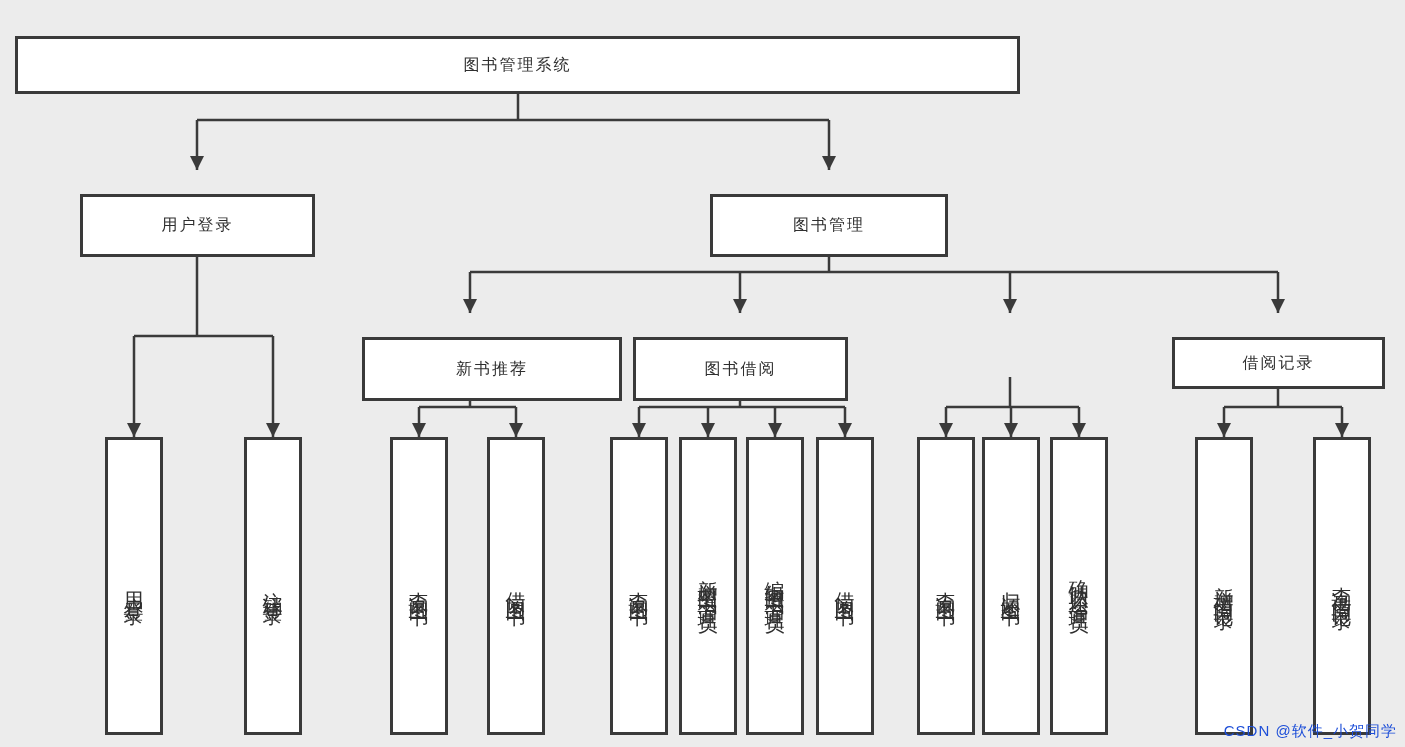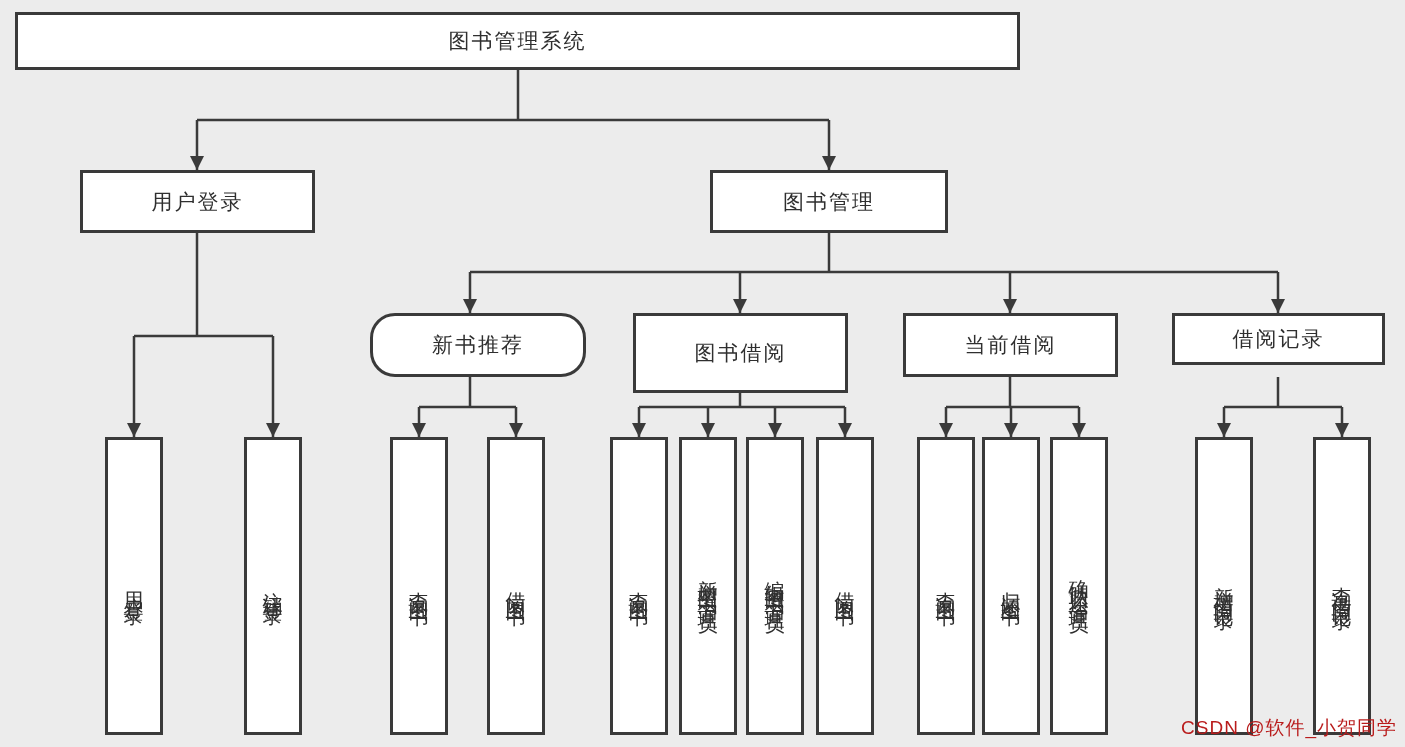--- a/index.html
+++ b/index.html
@@ -13,59 +13,59 @@
   .wires{position:absolute;left:0;top:0;width:1405px;height:747px;}
   .wires line{stroke:#3a3a3a;stroke-width:2.5;}
   .node{
     position:absolute;
     box-sizing:border-box;
     background:#ffffff;
     border:3px solid #3a3a3a;
     display:flex;align-items:center;justify-content:center;
     color:#2f2f2f;
   }
-  .h-node{font-size:21px;letter-spacing:2px;}
+  .h-node{font-size:16px;letter-spacing:2px;margin-top:24px;}
   .v-node{
     writing-mode:vertical-rl;
     text-orientation:mixed;
     font-size:20px;
     letter-spacing:5px;
     line-height:1;
     text-align:center;
   }
   
   .root{left:15px;top:12px;width:1005px;height:58px;}
   
   .n-user-login{left:80px;top:170px;width:235px;height:63px;}
   .n-book-mgmt{left:710px;top:170px;width:238px;height:63px;justify-content:center;}
   
-  .n-new-book{left:370px;top:313px;width:216px;height:64px;border-radius:25px;}
-  .n-book-borrow{left:633px;top:313px;width:215px;height:80px;}
+  .n-new-book{left:362px;top:313px;width:260px;height:64px;}
+  .n-book-borrow{left:633px;top:313px;width:215px;height:64px;}
   .n-current-borrow{left:903px;top:313px;width:215px;height:64px;}
   .n-borrow-record{left:1172px;top:313px;width:213px;height:52px;}
   
   .leaf{top:437px;width:58px;height:298px;}
   .l-user-login{left:105px;}
   .l-logout{left:244px;}
   .l-nb-query{left:390px;}
   .l-nb-borrow{left:487px;}
   .l-bb-query{left:610px;}
   .l-bb-add{left:679px;}
   .l-bb-edit{left:746px;}
   .l-bb-borrow{left:816px;}
   .l-cb-query{left:917px;}
   .l-cb-return{left:982px;}
   .l-cb-confirm{left:1050px;}
   .l-br-add{left:1195px;}
   .l-br-query{left:1313px;}
   .watermark{
     position:absolute;
     right:8px;bottom:6px;
-    font-size:19px;
-    color:#b91c1c;
+    font-size:15px;
+    color:#1d4ed8;
     letter-spacing:1px;
     z-index:5;
     white-space:nowrap;
   }
 </style>
 </head>
 <body>
 
 <div class="canvas">
 
@@ -127,23 +127,20 @@
   <div class="node h-node n-book-mgmt">
     <span>图书管理</span>
   </div>
 
   <div class="node h-node n-new-book">
     <span>新书推荐</span>
   </div>
   <div class="node h-node n-book-borrow">
     <span>图书借阅</span>
   </div>
-  <div class="node h-node n-current-borrow">
-    <span>当前借阅</span>
-  </div>
   <div class="node h-node n-borrow-record">
     <span>借阅记录</span>
   </div>
 
   <div class="node v-node leaf l-user-login">
     <span>用户登录</span>
   </div>
   <div class="node v-node leaf l-logout">
     <span>注销登录</span>
   </div>

